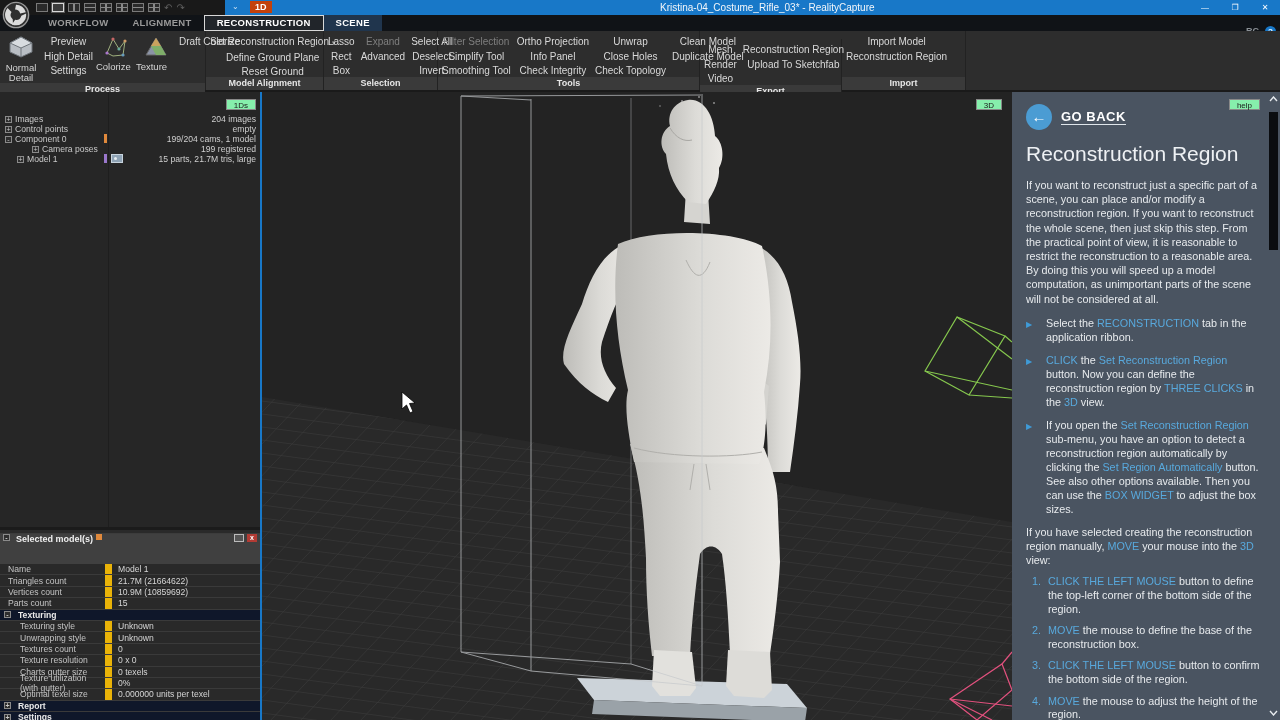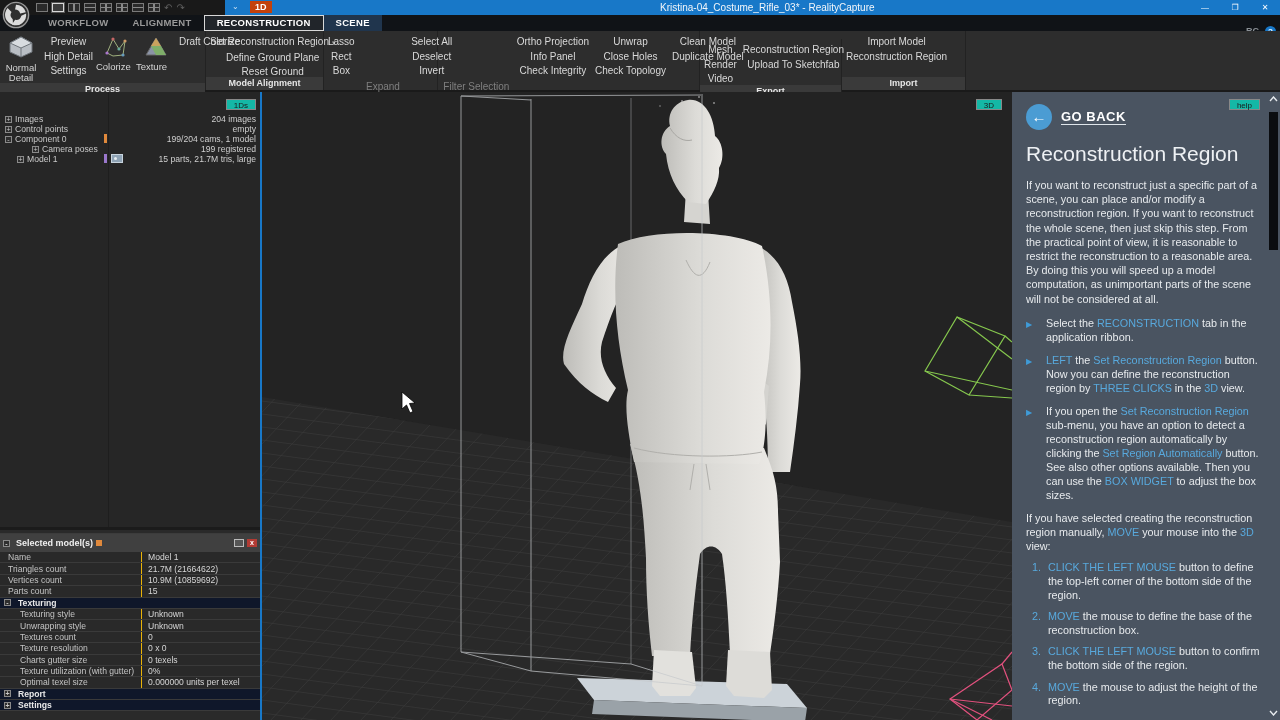--- a/index.html
+++ b/index.html
@@ -38,46 +38,46 @@
   
   .ribbon { position:absolute; left:0; top:31px; width:1280px; height:61px; background:#2d2d2d; border-bottom:2px solid #1a1a1a; display:flex; }
   .rgroup { position:relative; height:59px; border-right:1px solid #222; display:flex; flex-direction:column; }
   .rgroup-body { flex:1; display:flex; padding:2px 4px 0 4px; gap:6px; }
   .rgroup-label { height:13px; background:#3a3a3a; color:#e6e6e6; font-size:9px; font-weight:bold; text-align:center; line-height:13px; }
   .rbig { width:34px; display:flex; flex-direction:column; align-items:center; font-size:9.5px; color:#d6d6d6; text-align:center; line-height:10px; padding-top:2px; }
   .rbig svg { margin-bottom:2px; }
   .ricn { width:34px; display:flex; flex-direction:column; align-items:center; font-size:9.5px; color:#d6d6d6; padding-top:2px; }
   .rcol { display:flex; flex-direction:column; gap:3.5px; padding-top:3px; }
   .rtxt { font-size:10px; color:#d9d9d9; white-space:nowrap; line-height:11px;text-align:center; }
-  .rtxt.dim { color:#7f7f7f;margin-top:45px; }
+  .rtxt.dim { color:#7f7f7f; }
   .rtxt .caret { font-size:7px; color:#aaaaaa; margin-left:3px; }
 
   
   .leftcol { position:absolute; left:0; top:92px; width:260px; height:628px; background:#2a2a2a; }
   .treepanel { position:absolute; left:0; top:0; width:260px; height:438px; background:#262626; border-bottom:3px solid #1b1b1b; }
   .treepanel::before { content:""; position:absolute; left:108px; top:0; bottom:0; width:1px; background:#1e1e1e; }
-  .paneltag { position:absolute; background:#14b8a6; color:#1a1a1a; font-size:8px; padding:0 7px; height:11px; line-height:11px; border:1px solid #888; }
+  .paneltag { position:absolute; background:#86efac; color:#1a1a1a; font-size:8px; padding:0 7px; height:11px; line-height:11px; border:1px solid #888; }
   .treetag { right:4px; top:7px; }
   .trees { position:absolute; left:0; top:22px; width:260px; }
   .trow { position:relative; height:10px; display:flex; align-items:center; font-size:8.6px; color:#c9c9c9; }
   .expander { width:7px; height:7px; border:1px solid #8a8a8a; background:#2e2e2e; color:#c9c9c9; font-size:7px; line-height:5px; text-align:center; margin-right:3px; flex:none; }
   .tmarker { position:absolute; width:3px; height:9px; left:104px; top:0; }
   .ticon { position:absolute; left:111px; top:0; width:12px; height:9px; background:#8fa3b5; border:1px solid #c8d4de; }
   .ticon::after { content:""; position:absolute; left:2px; top:2px; width:3px; height:3px; border-radius:50%; background:#e8eef2; }
   .tvalue { margin-left:auto; padding-right:4px; color:#cfcfcf; }
 
   .propwrap { position:absolute; left:0; top:441px; width:260px; background:#292929; border-top:1px solid #3c3c3c; }
-  .prophead { height:18px; background:#404040; display:flex; align-items:center; font-size:9px; color:#f0f0f0; font-weight:bold; padding:0 3px; gap:3px; }
+  .prophead { height:30px; background:#404040; display:flex; align-items:flex-start; font-size:9px; color:#f0f0f0; font-weight:bold; padding:0 3px; gap:3px; }
   .orange-sq { width:6px; height:6px; background:#e0893c; }
   .phead-sp { flex:1; }
   .dock-ic { width:10px; height:8px; border:1px solid #bbb; background:#555;
              background-image:linear-gradient(90deg, transparent 45%, #bbb 45%, #bbb 55%, transparent 55%); }
   .close-ic { width:10px; height:8px; background:#b23b34; color:#fff; font-size:7px; line-height:8px; text-align:center; }
   .prow { display:flex; height:11.4px; border-bottom:1px solid #3a3a3a; font-size:8.6px; color:#c4c4c4; align-items:center; }
-  .prow .plabel { width:142px; padding-left:8px; border-right:1px solid #eab308; height:100%; display:flex; align-items:center; }
+  .prow .plabel { width:112px; padding-left:8px; border-right:7px solid #eab308; height:100%; display:flex; align-items:center; }
   .prow .plabel.ind { padding-left:20px; }
   .prow .pvalue { padding-left:6px; color:#d6d6d6; }
   .prow.section { background:#0f172a; font-weight:bold; color:#e8e8e8; padding-left:4px; gap:4px; }
 
   
   .viewport { position:absolute; left:260px; top:92px; width:752px; height:628px; background:#232323; border-left:2px solid #1878c8; }
   .vptag { right:10px; top:7px; }
   .viewport svg.scene { position:absolute; left:0; top:0; }
 
   
@@ -563,21 +563,21 @@
       </div>
       <div class="helptitle">Reconstruction Region</div>
       <p class="hbody" id="hintro"><span>If you want to reconstruct just a specific part of a scene, you can place and/or modify a reconstruction region. If you want to reconstruct the whole scene, then just skip this step. From the practical point of view, it is reasonable to restrict the reconstruction to a reasonable area. By doing this you will speed up a model computation, as unimportant parts of the scene will not be considered at all.</span></p>
       <div class="bullets hbody" id="hbullets">
           <div class="bullet">
             <span class="arrow">▶</span>
             <p><span>Select the </span><span class="hl">RECONSTRUCTION</span><span> tab in the application ribbon.</span></p>
           </div>
           <div class="bullet">
             <span class="arrow">▶</span>
-            <p><span class="hl">LEFT</span><span> the </span><span class="hl">Set Reconstruction Region</span><span> button. Now you can define the reconstruction region by </span><span class="hl">THREE CLICKS</span><span> in the </span><span class="hl">3D</span><span> view.</span></p>
+            <p><span class="hl">CLICK</span><span> the </span><span class="hl">Set Reconstruction Region</span><span> button. Now you can define the reconstruction region by </span><span class="hl">THREE CLICKS</span><span> in the </span><span class="hl">3D</span><span> view.</span></p>
           </div>
           <div class="bullet">
             <span class="arrow">▶</span>
             <p><span>If you open the </span><span class="hl">Set Reconstruction Region</span><span> sub-menu, you have an option to detect a reconstruction region automatically by clicking the </span><span class="hl">Set Region Automatically</span><span> button. See also other options available. Then you can use the </span><span class="hl">BOX WIDGET</span><span> to adjust the box sizes.</span></p>
           </div>
         </div>
       <p class="hbody" id="hmanual"><span>If you have selected creating the reconstruction region manually, </span><span class="hl">MOVE</span><span> your mouse into the </span><span class="hl">3D</span><span> view:</span></p>
       <div class="hsteps hbody" id="hsteps">
           <div class="hstep">
             <span class="num">1.</span>

